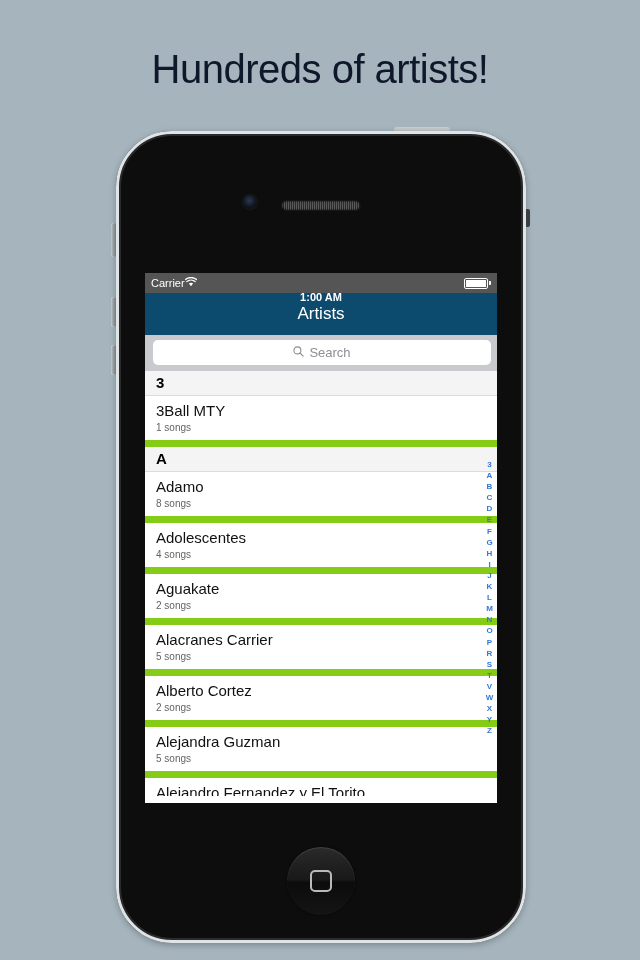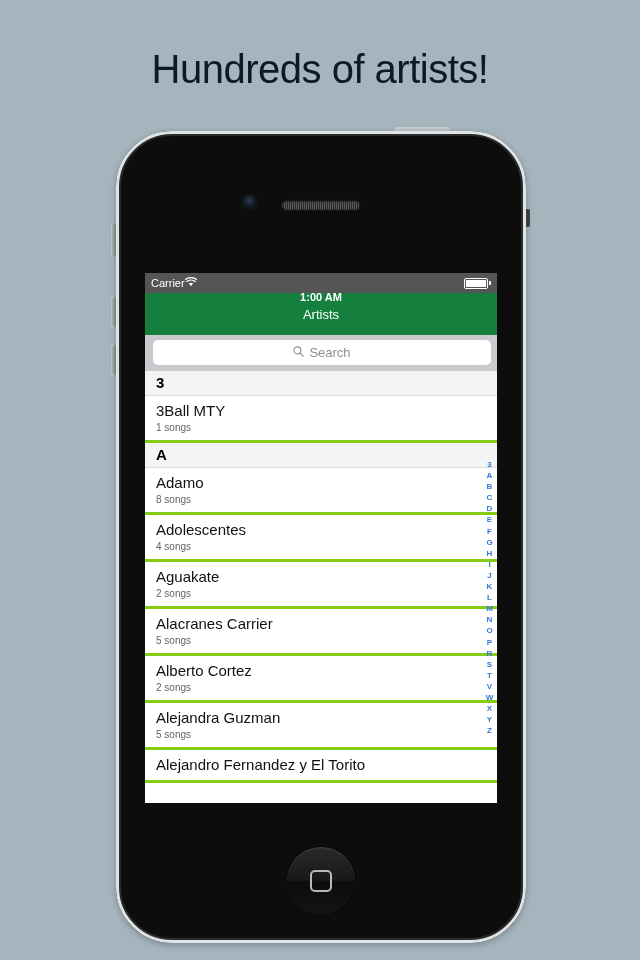--- a/index.html
+++ b/index.html
@@ -184,26 +184,26 @@
   .battery-cap {
     width: 2px; height: 4px;
     background: #ffffff;
     margin-left: 1px;
     border-radius: 0 1px 1px 0;
   }
 
   
   .nav-bar {
     height: 42px;
-    background: #15803d;
+    background: #0c4a6e;
     display: flex;
     align-items: center;
     justify-content: center;
     color: #ffffff;
-    font-size: 13px;
+    font-size: 17px;
     font-weight: 400;
   }
 
   
   .search-wrap {
     background: #c9cace;
     padding: 5px 6px 6px 8px;
   }
   .search-field {
     height: 25px;
@@ -229,21 +229,21 @@
     background: #f4f4f4;
     border-bottom: 1px solid #dcdcdc;
     padding: 3px 11px 4px 11px;
     font-size: 15px;
     font-weight: bold;
     color: #000000;
     line-height: 17px;
   }
   .row {
     padding: 5px 11px 6px 11px;
-    border-bottom: 3px solid #84cc16;
+    border-bottom: 7px solid #84cc16;
     background: #ffffff;
   }
   .row-title {
     font-size: 15px;
     color: #111111;
     line-height: 19px;
   }
   .row-sub {
     font-size: 10px;
     color: #636363;

